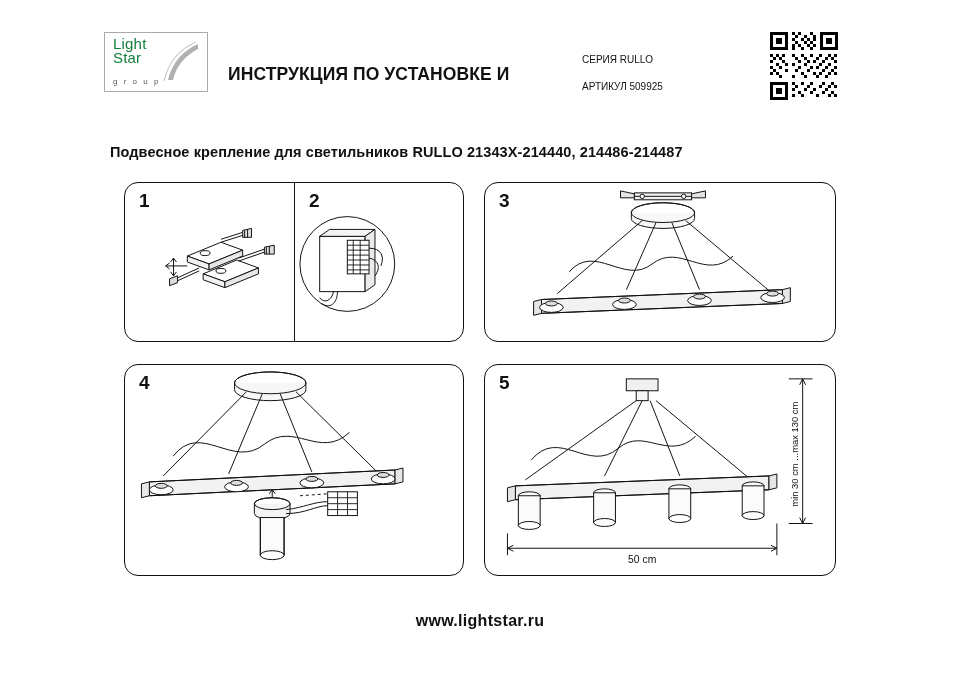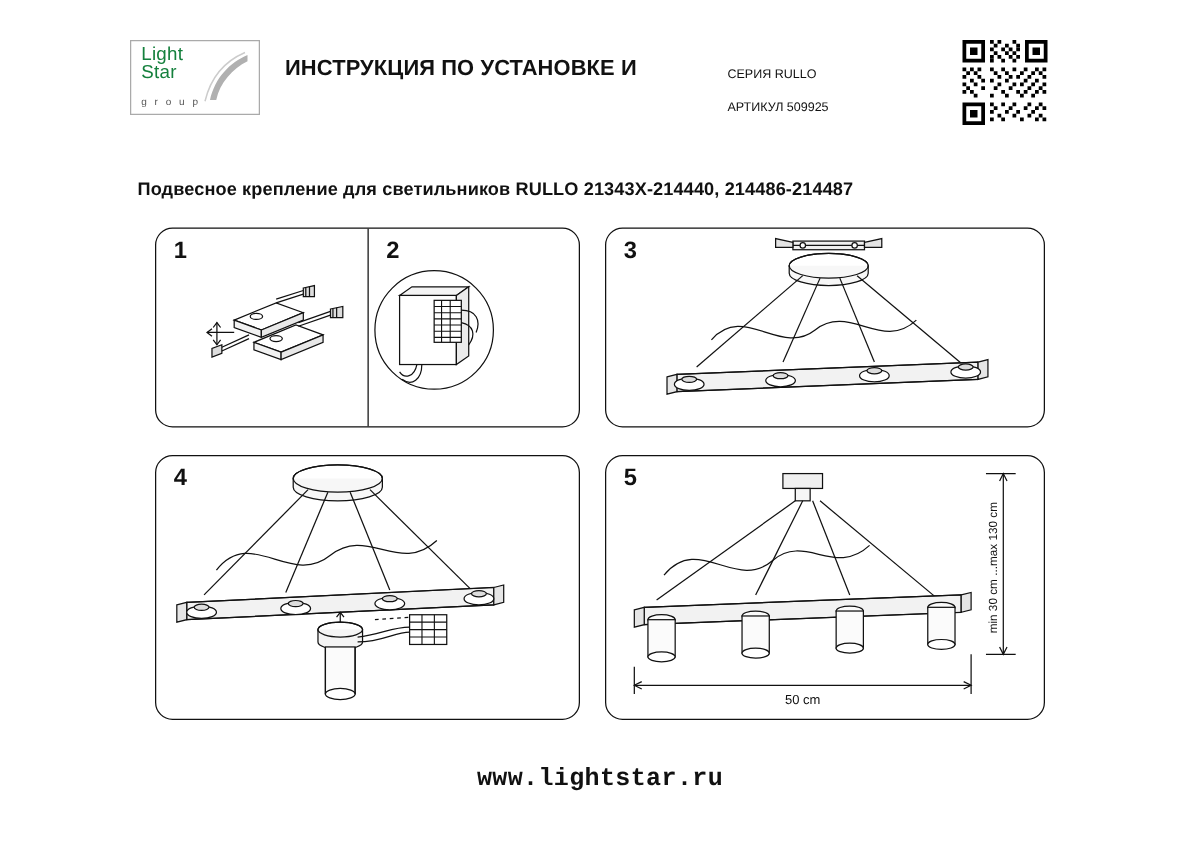--- a/index.html
+++ b/index.html
@@ -66,20 +66,21 @@
     position: absolute;
     left: 124px; top: 12px;
     width: 340px;
   }
   .title-line {
     font-size: 17.5px;
     font-weight: bold;
     line-height: 24px;
     color: #111;
     letter-spacing: .1px;
+    margin-top: 20px;
   }
 
   .series-block {
     position: absolute;
     left: 478px; top: 16px;
     width: 230px;
   }
   .series-line {
     font-size: 10px;
     font-weight: normal;
@@ -137,25 +138,25 @@
   .art { position: absolute; left: 0; top: 0; width: 100%; height: 100%; }
 
   
   .footer {
     position: absolute;
     left: 0; top: 612px;
     width: 960px;
     text-align: center;
   }
   .footer-url {
-    font-size: 20px;
+    font-size: 16px;
     font-weight: bold;
     letter-spacing: .3px;
     color: #111;
-    font-family: Liberation Mono, monospace;
+    font-family: Liberation Sans, sans-serif;
   }
 </style>
 </head>
 <body>
 
 <div class="page">
 
   <div class="header">
 
     <div class="logo">

